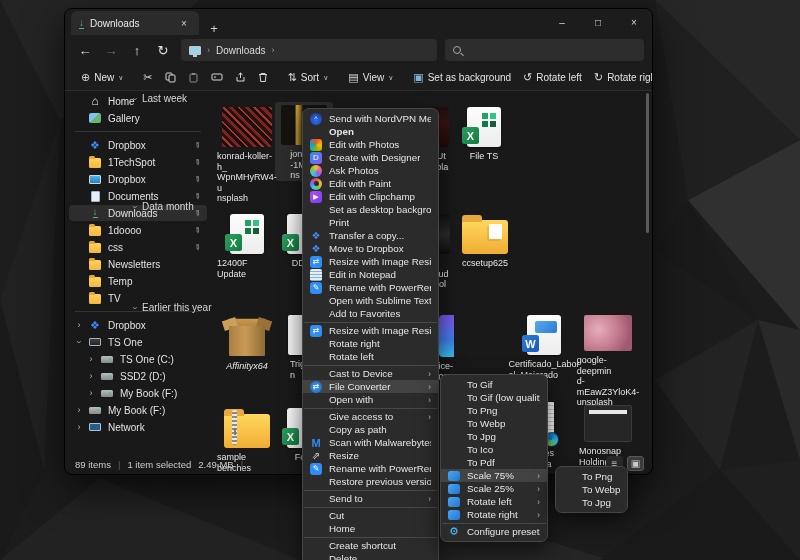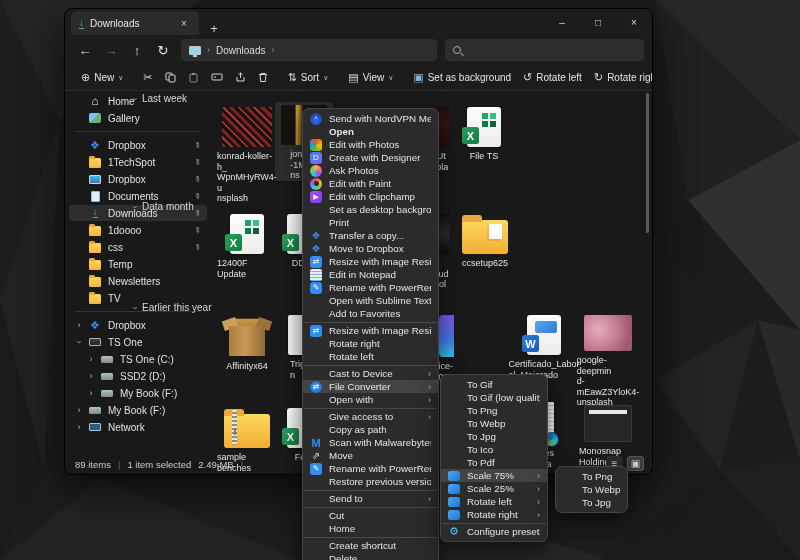--- a/index.html
+++ b/index.html
@@ -330,27 +330,27 @@
           <span class="sbi">
             <span class="ic-folder"></span>
           </span>
           <span>css</span>
           <span class="pin">✎</span>
         </div>
         <div class="sb-item">
           <span class="sbi">
             <span class="ic-folder"></span>
           </span>
+          <span>Newsletters</span>
+        </div>
+        <div class="sb-item">
+          <span class="sbi">
+            <span class="ic-folder"></span>
+          </span>
           <span>Temp</span>
-        </div>
-        <div class="sb-item">
-          <span class="sbi">
-            <span class="ic-folder"></span>
-          </span>
-          <span>Newsletters</span>
         </div>
         <div class="sb-item">
           <span class="sbi">
             <span class="ic-folder"></span>
           </span>
           <span>TV</span>
         </div>
         <div class="sb-sep"></div>
         <div class="sb-item">
           <span class="chev ">›</span>
@@ -472,21 +472,21 @@
         <div class="tile" style="left: 244px; top: 119px; width: 60px;">
           <div class="bigfolder"></div>
           <div class="lbl">
             <div>ccsetup625</div>
           </div>
         </div>
         <div class="sec-h" style="left: -78px; top: 210px;">
           <span class="chev">›</span>
           <span>Earlier this year</span>
         </div>
-        <div class="tile" style="left: 6px; top: 220px; width: 60px;">
+        <div class="tile" style="left: 6px; top: 220px; width: 60px; font-style: italic;">
           <div class="cardbox">
             <div class="cb-top"></div>
             <div class="cb-flap"></div>
             <div class="cb-flap2"></div>
             <div class="cb-body"></div>
           </div>
           <div class="lbl">
             <div>Affinityx64</div>
           </div>
         </div>
@@ -678,21 +678,21 @@
       <div class="mi">
         <span class="mic "></span>
         <span class="mlbl">Copy as path</span>
       </div>
       <div class="mi">
         <span class="mic malwarebytes">M</span>
         <span class="mlbl">Scan with Malwarebytes</span>
       </div>
       <div class="mi">
         <span class="mic share">⇗</span>
-        <span class="mlbl">Move</span>
+        <span class="mlbl">Resize</span>
       </div>
       <div class="mi">
         <span class="mic powerrename">✎</span>
         <span class="mlbl">Rename with PowerRename</span>
       </div>
       <div class="mi">
         <span class="mic "></span>
         <span class="mlbl">Restore previous versions</span>
       </div>
       <div class="msep"></div>

